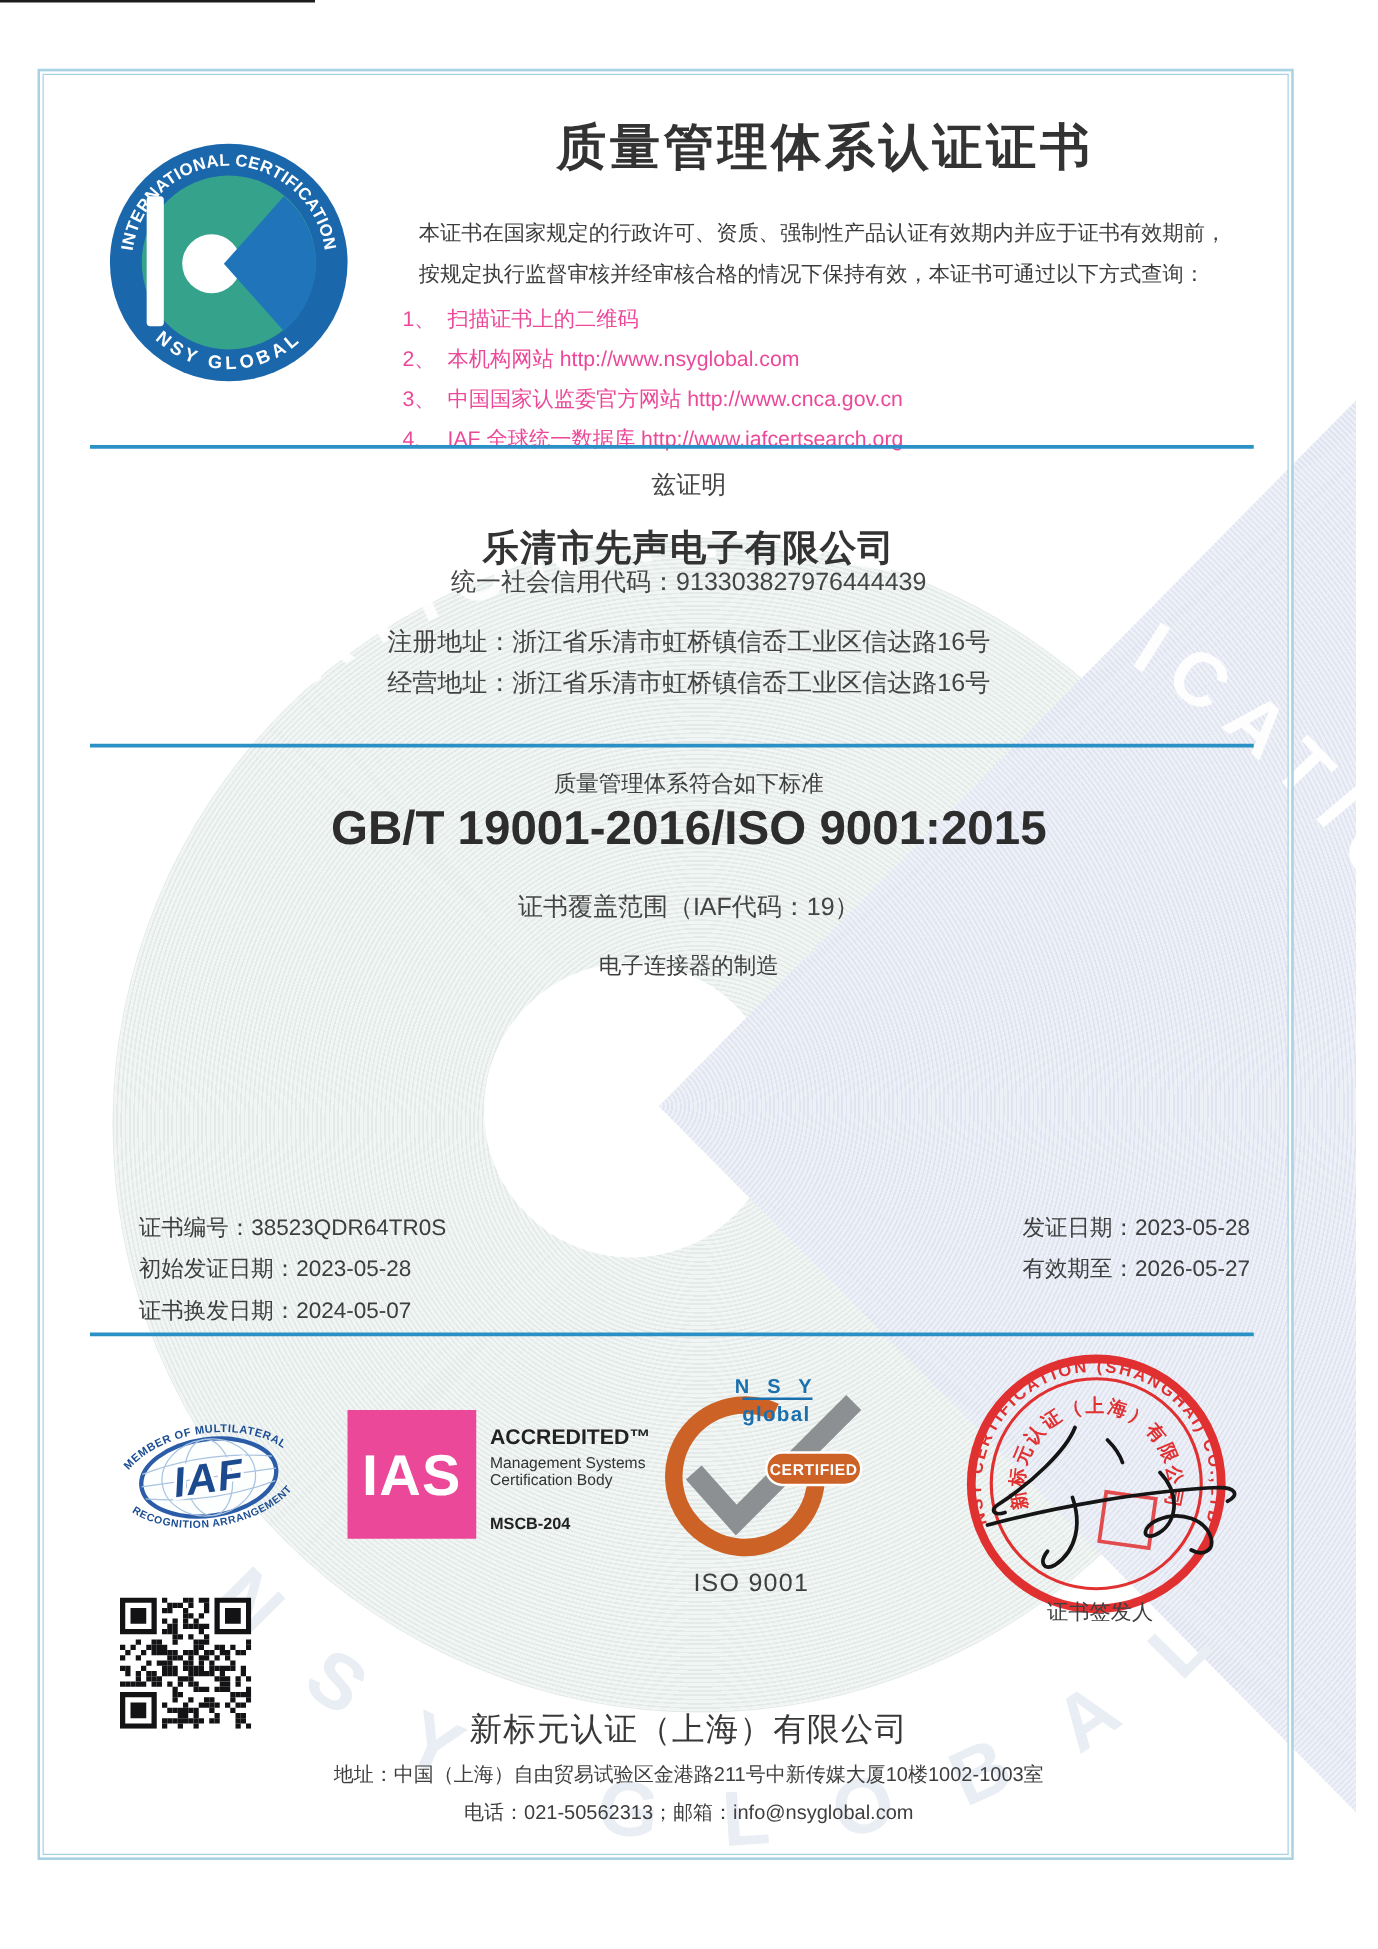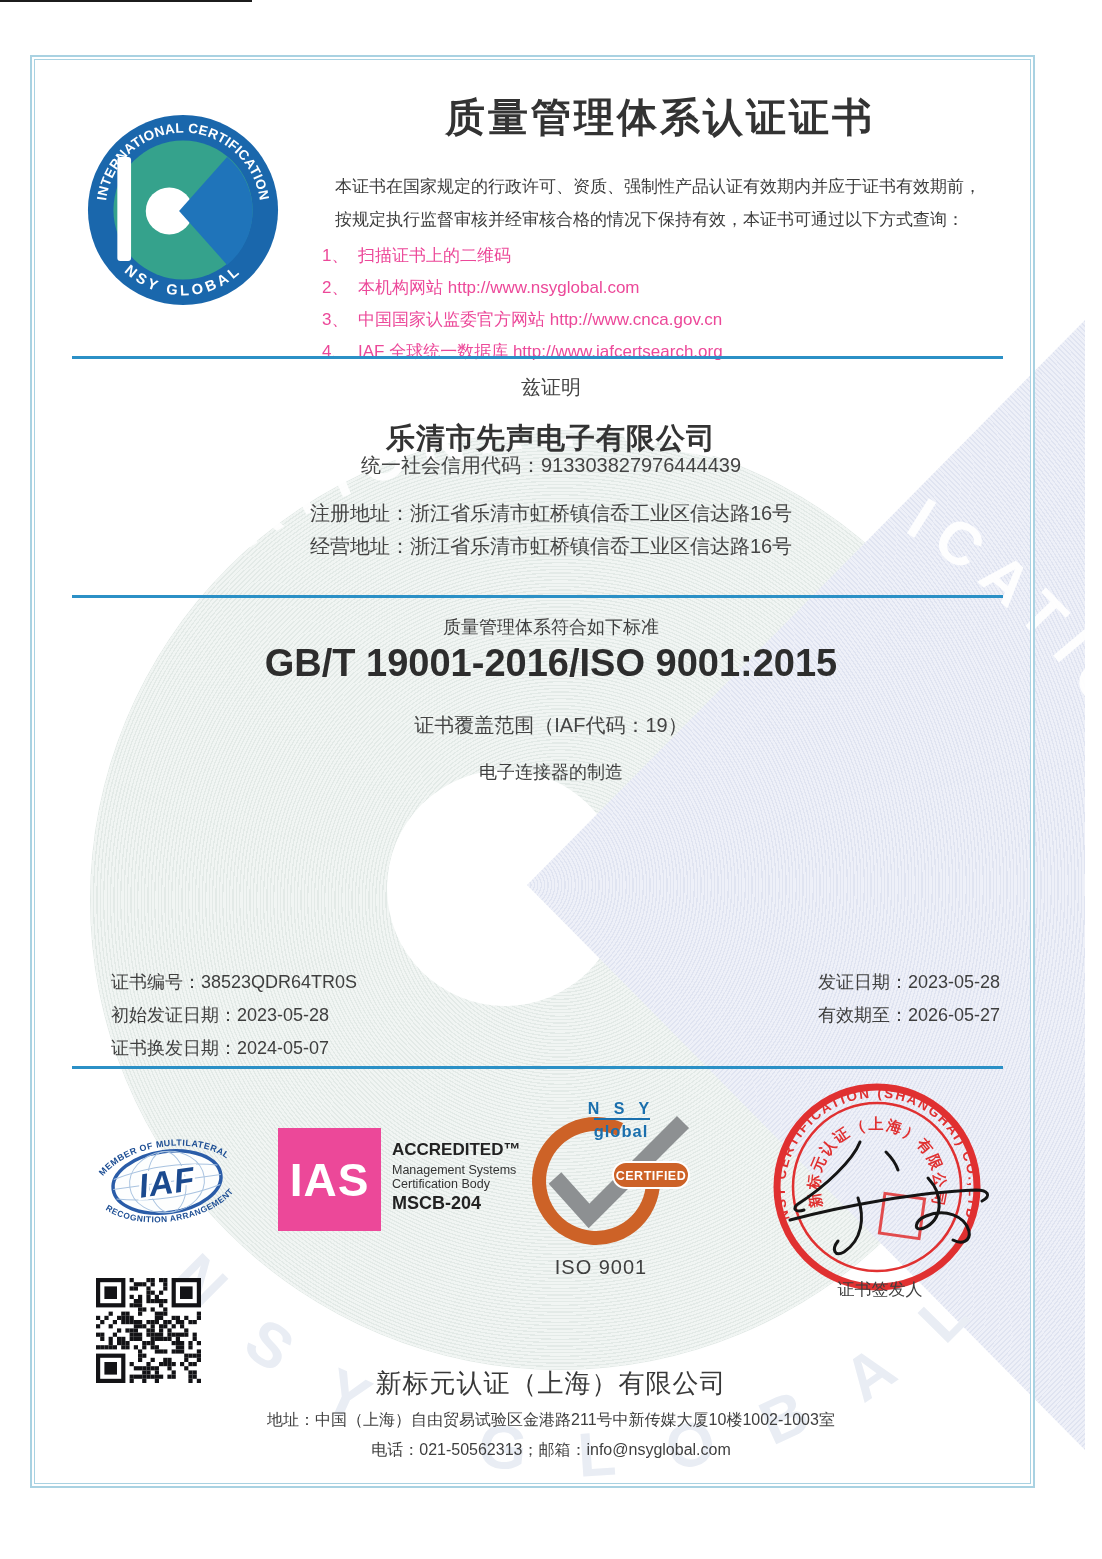--- a/index.html
+++ b/index.html
@@ -33,21 +33,21 @@
   .info-left{left:95px;top:966px;width:430px;text-align:left;margin-left:16px;}
   .info-right{left:600px;top:966px;width:400px;text-align:right;}
   
   .ias-box{left:278px;top:1128px;width:103px;height:103px;background:#ec4899;
            display:flex;align-items:center;justify-content:center;}
   .ias-box span{color:#fff;font-size:46px;font-weight:bold;letter-spacing:1px;}
   .ias-text{left:392px;top:1140px;width:170px;color:#222;}
   .ias-text .l1{font-size:17px;font-weight:bold;}
   .ias-text .l2{font-size:12.5px;margin-top:3px;color:#333;}
   .ias-text .l3{font-size:12.5px;color:#333;}
-  .ias-text .l4{font-size:18px;font-weight:bold;margin-top:2px;}
+  .ias-text .l4{font-size:13px;font-weight:bold;margin-top:20px;}
   .iso-label{left:541px;top:1256px;width:120px;text-align:center;font-size:20px;color:#3f3f3f;letter-spacing:1px;}
   .sig-line{left:752px;top:1246px;width:252px;height:2px;background:#1c1c1c;z-index:12;}
   .signer{left:800px;top:1278px;width:160px;text-align:center;font-size:17px;color:#3f3f3f;}
   .foot-co{top:1366px;font-size:26px;font-weight:500;color:#383838;letter-spacing:1px;}
   .foot-line1{top:1410px;font-size:16px;color:#3e3e3e;}
   .foot-line2{top:1440px;font-size:16px;color:#3e3e3e;}
   svg text{font-family:"Liberation Sans","DejaVu Sans",sans-serif;}
 </style>
 </head>
 <body>

